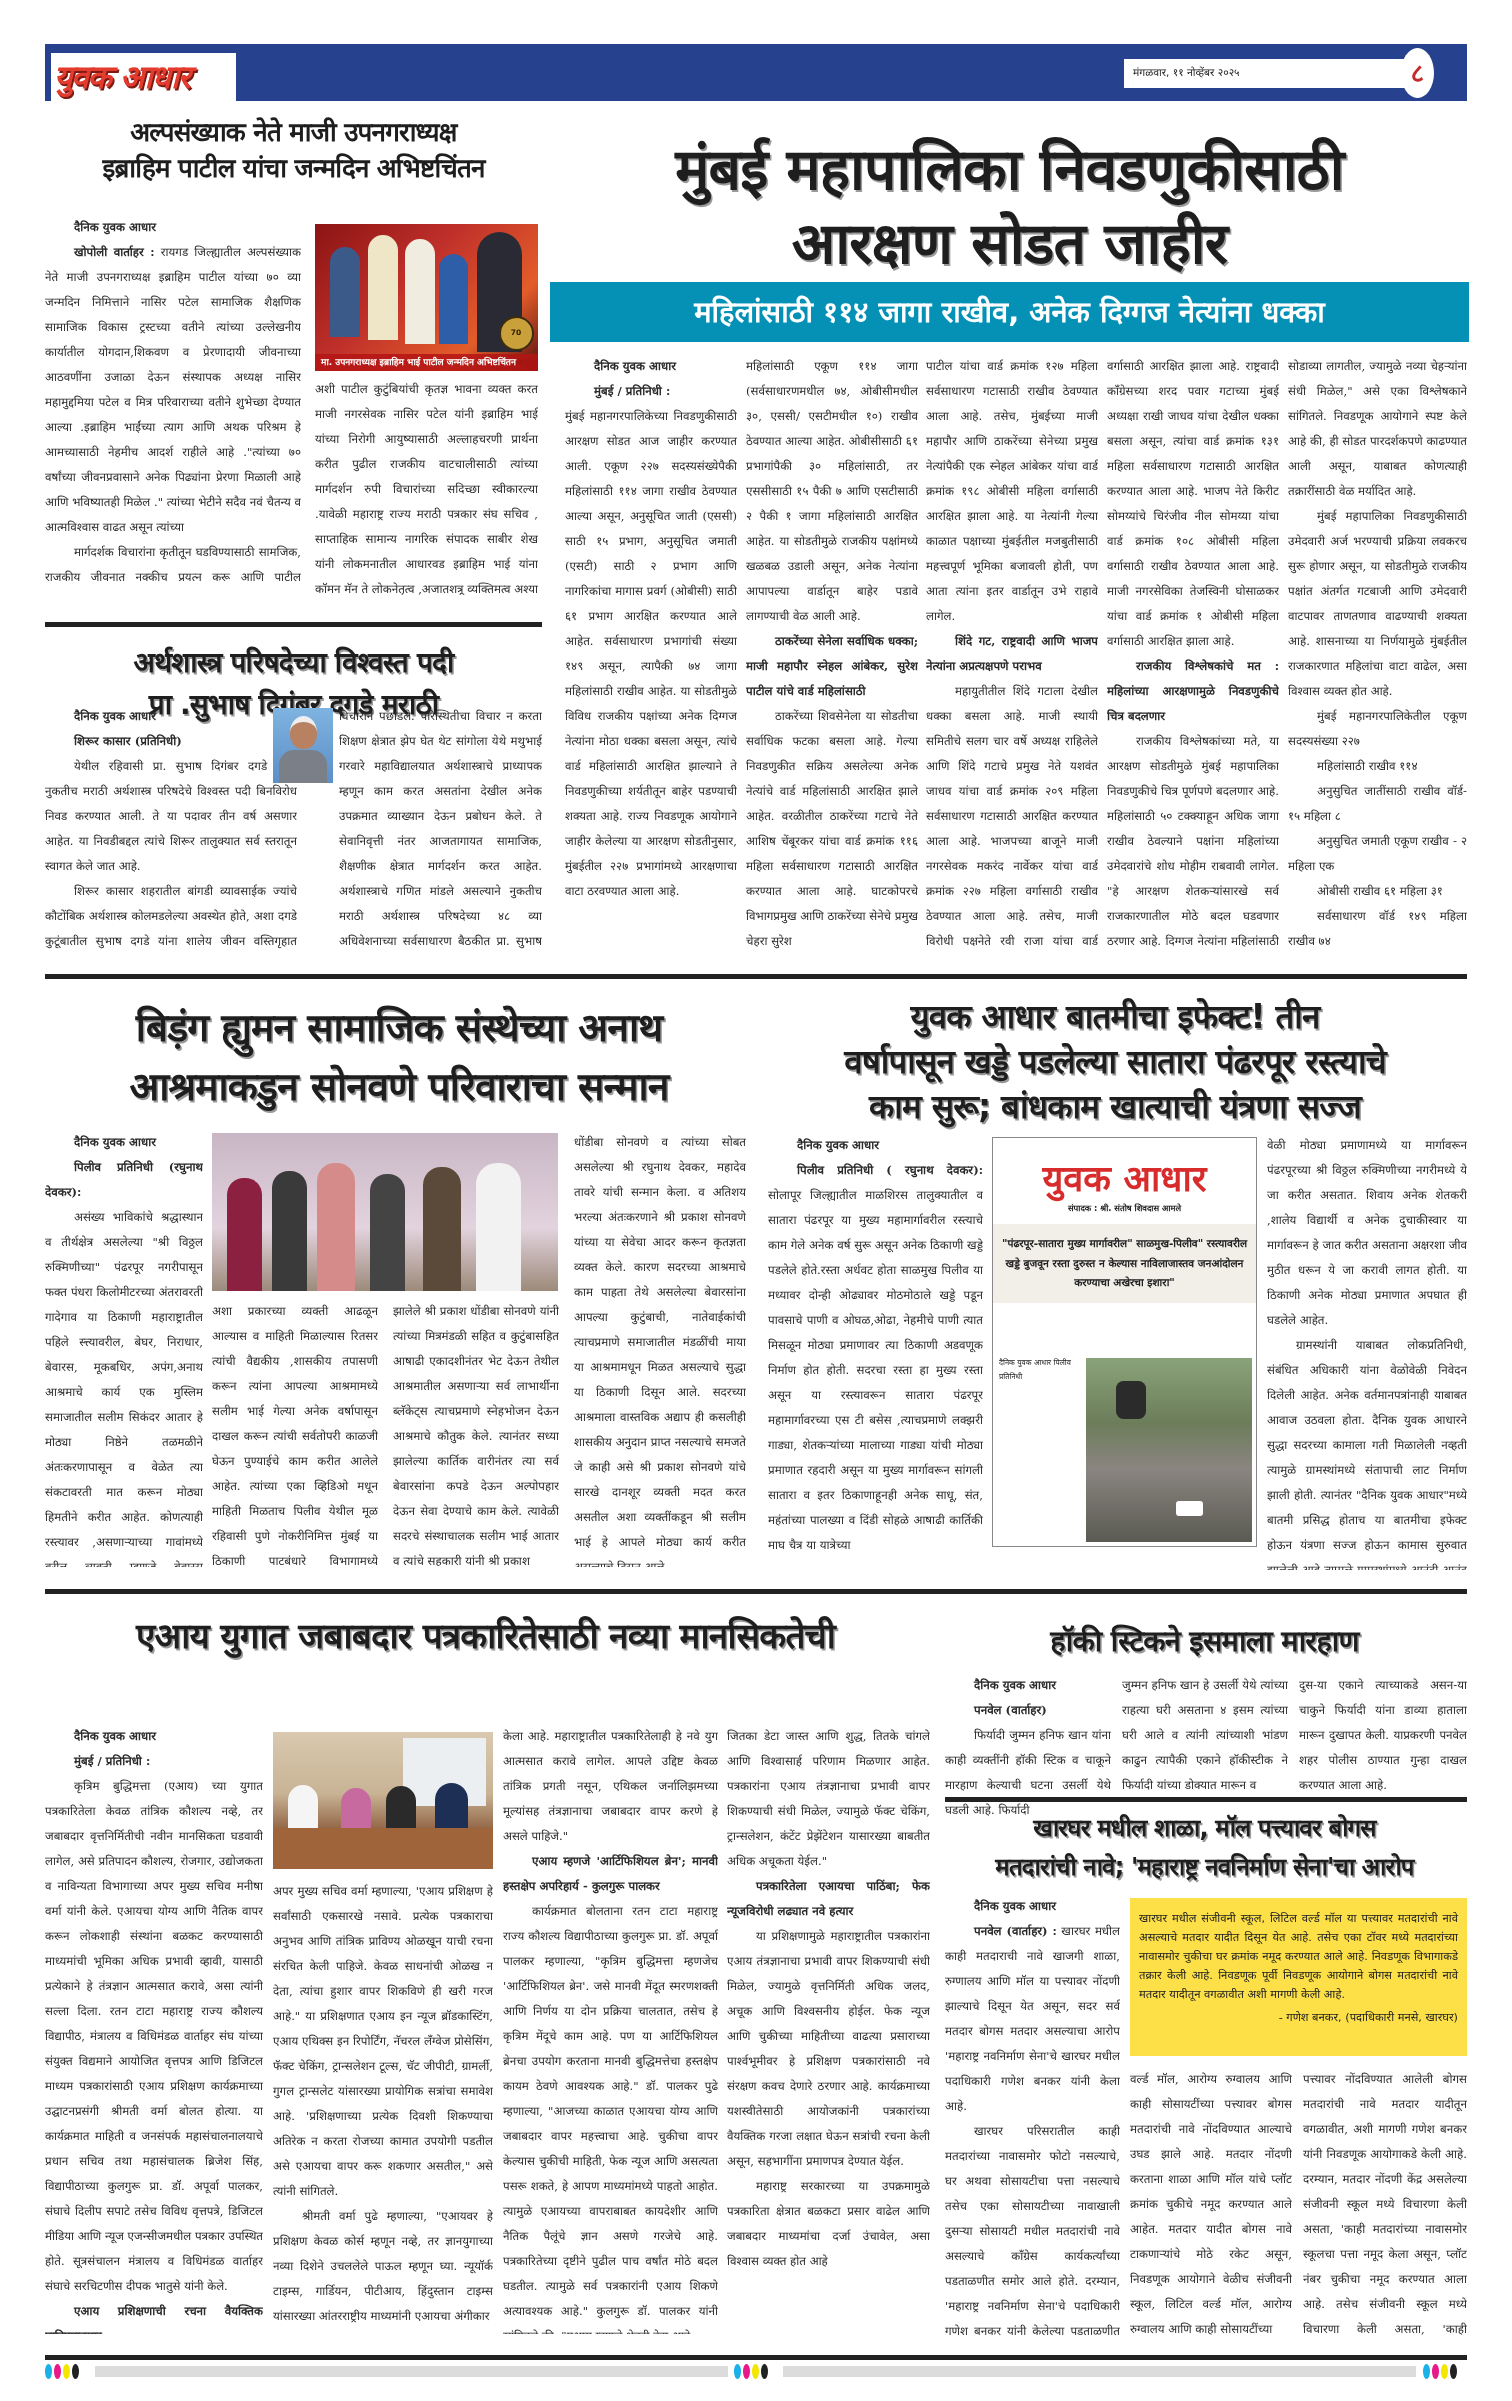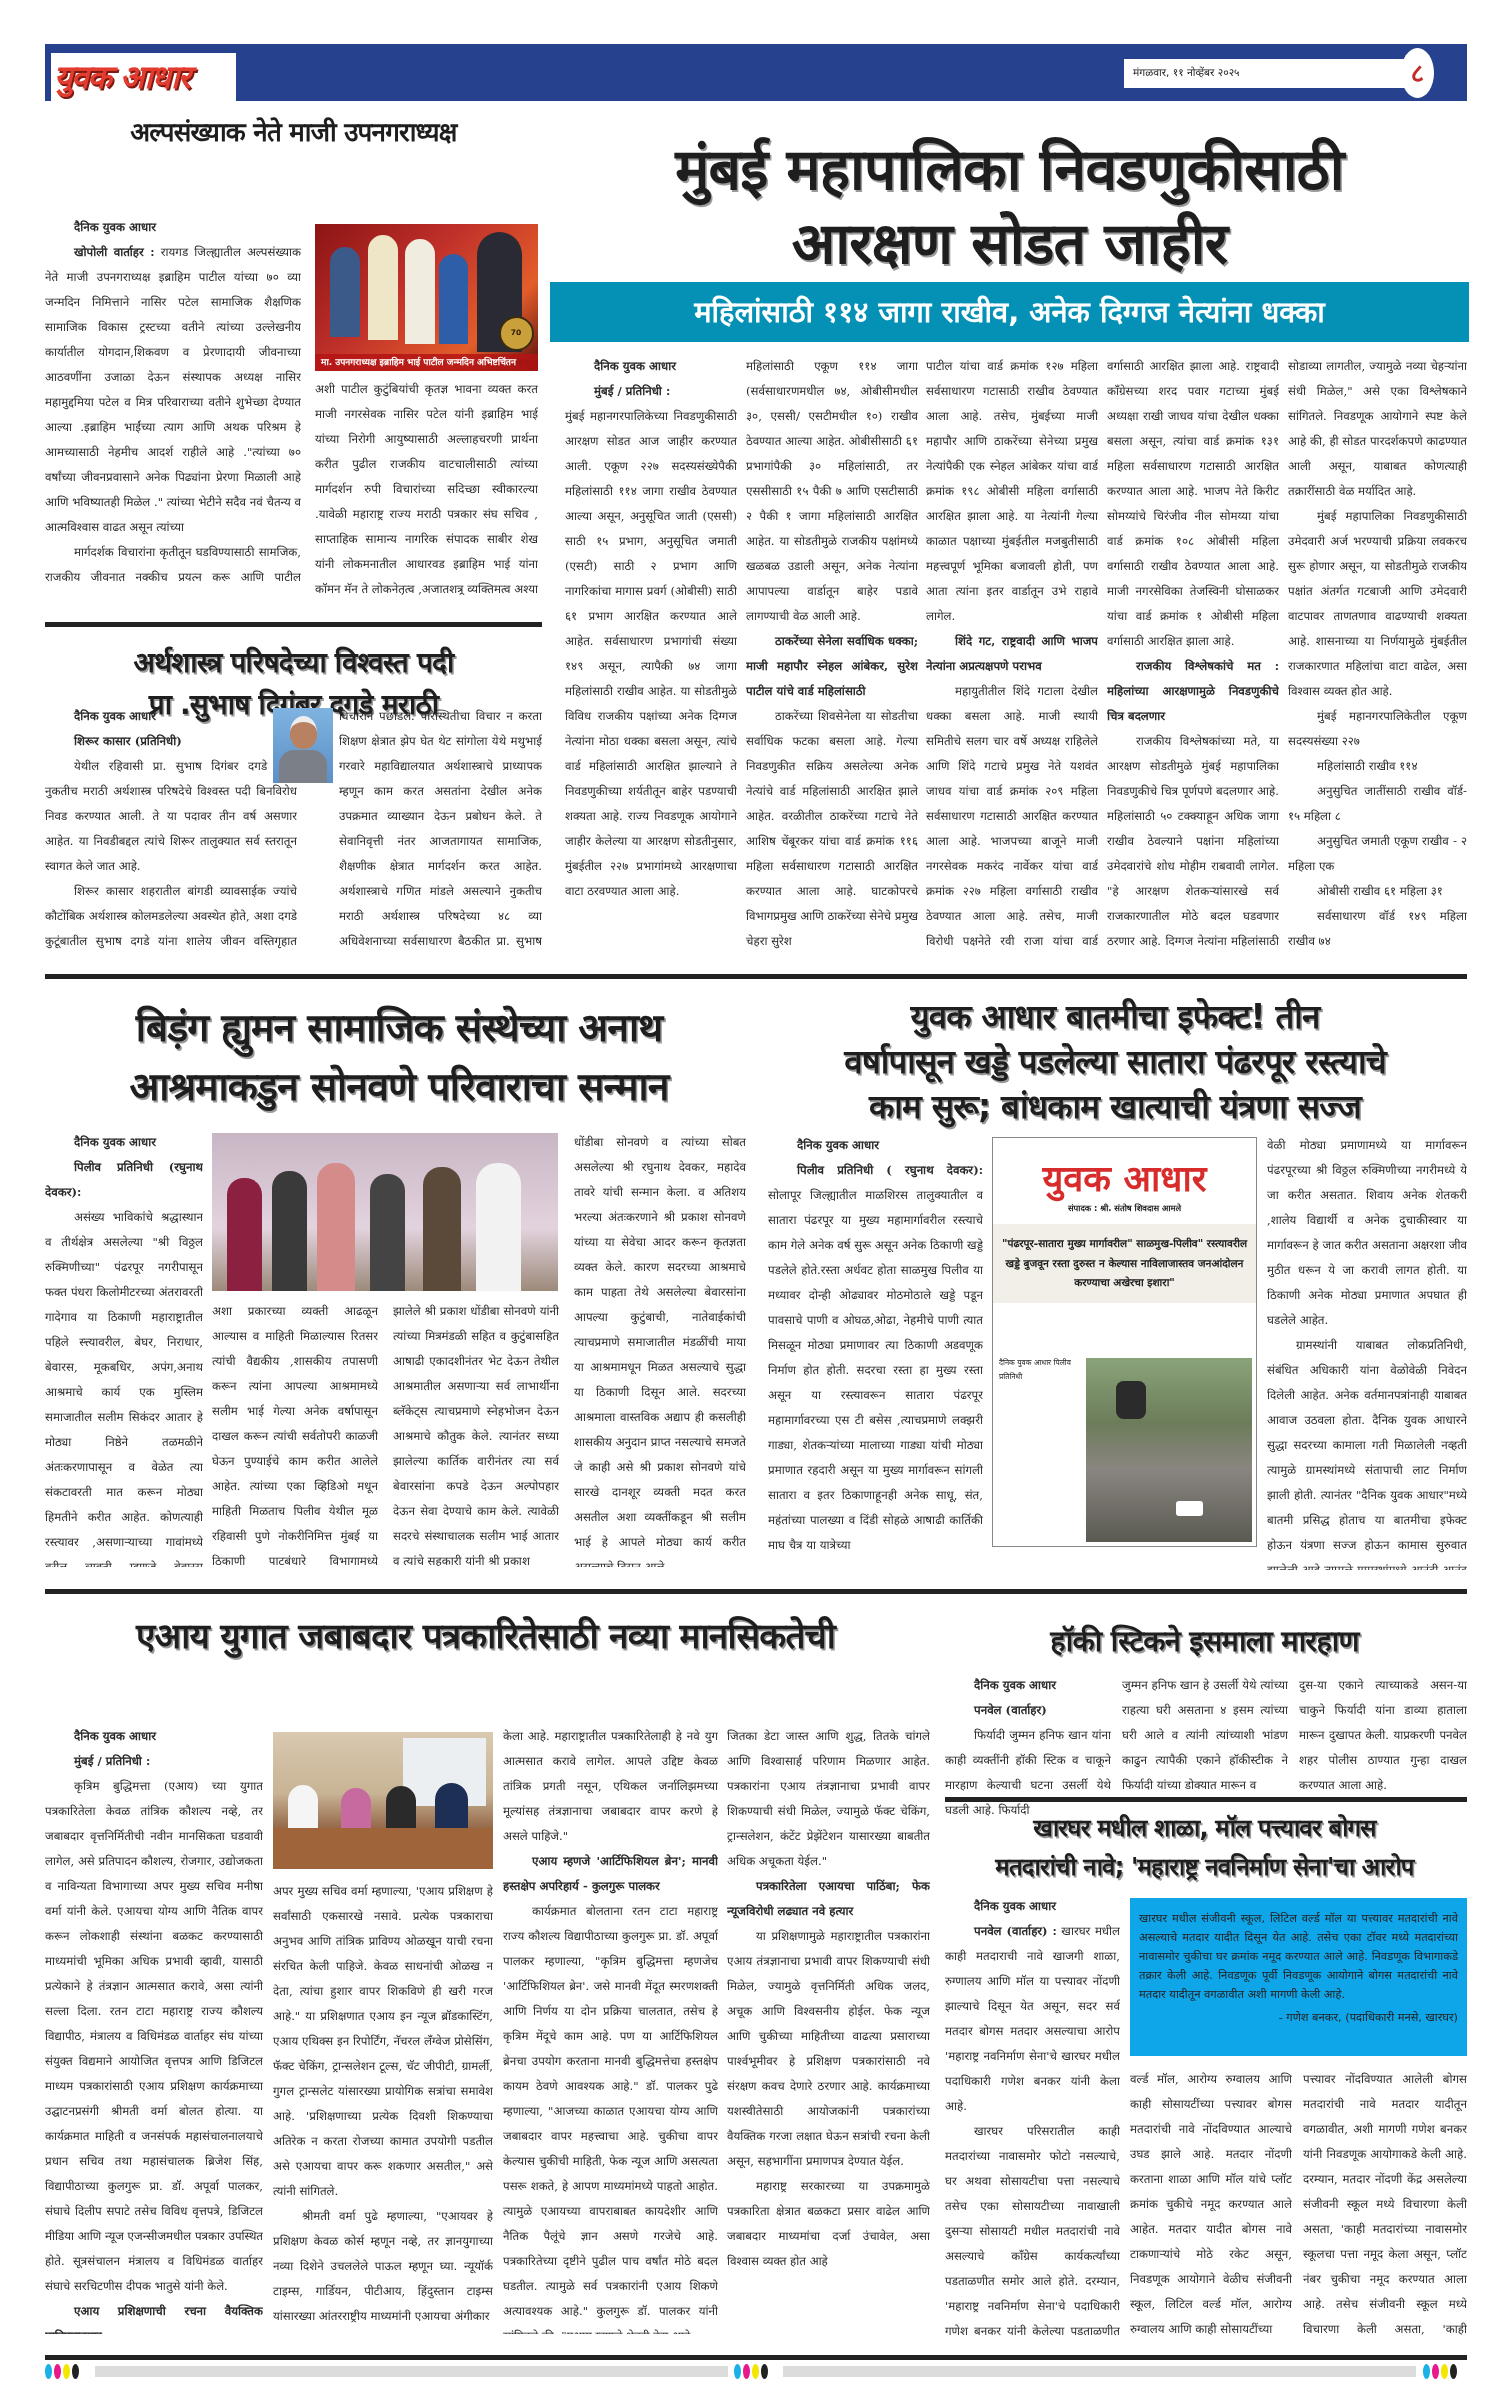--- a/index.html
+++ b/index.html
@@ -45,20 +45,21 @@
 <div id="masthead" class="abs" style="background: rgb(38, 66, 143);"></div>
 <div id="logo" class="abs">
     <span style="color: rgb(227, 59, 46);">युवक आधार</span>
   </div>
 <div id="datebox" class="abs"></div>
 <div id="datetext" class="abs">मंगळवार, ११ नोव्हेंबर २०२५</div>
 <div id="pagenum" class="abs">८</div>
 
 <div class="abs hl" style="left:45px;top:114px;width:497px;font-size:26px;line-height:36px;text-shadow:none;font-family:'DejaVu Serif',serif;">
   <div>अल्पसंख्याक नेते माजी उपनगराध्यक्ष</div>
+  <div>इब्राहिम पाटील यांचा जन्मदिन अभिष्टचिंतन</div>
 </div>
 <div class="col txt" style="left:45px;top:215px;width:256px;height:377px;">
   <div class="src">दैनिक युवक आधार</div>
   <p><b>खोपोली वार्ताहर :</b> <span>रायगड जिल्ह्यातील अल्पसंख्याक नेते माजी उपनगराध्यक्ष इब्राहिम पाटील यांच्या ७० व्या जन्मदिन निमित्ताने नासिर पटेल सामाजिक शैक्षणिक सामाजिक विकास ट्रस्टच्या वतीने त्यांच्या उल्लेखनीय कार्यातील योगदान,शिकवण व प्रेरणादायी जीवनाच्या आठवणींना उजाळा देऊन संस्थापक अध्यक्ष नासिर महामुद्दमिया पटेल व मित्र परिवाराच्या वतीने शुभेच्छा देण्यात आल्या .इब्राहिम भाईंच्या त्याग आणि अथक परिश्रम हे आमच्यासाठी नेहमीच आदर्श राहीले आहे ."त्यांच्या ७० वर्षांच्या जीवनप्रवासाने अनेक पिढ्यांना प्रेरणा मिळाली आहे आणि भविष्यातही मिळेल ." त्यांच्या भेटीने सदैव नवं चैतन्य व आत्मविश्वास वाढत असून त्यांच्या</span></p>
   <p>मार्गदर्शक विचारांना कृतीतून घडविण्यासाठी सामजिक, राजकीय जीवनात नक्कीच प्रयत्न करू आणि पाटील कुटुंबियांच्या माध्यमातून होणारी लोकसेवा निस्वार्थी वृत्तीने पुढे हि चालवत राहू</p>
 </div>
 <div class="photo" style="left:315px;top:224px;width:223px;height:147px;background:linear-gradient(135deg,#8b1414 0%,#c0302a 40%,#e35d2a 75%,#5a1010 100%);">
   <div style="position:absolute;left:15px;top:22.6px;width:30px;height:90px;background:#3b5a8a;border-radius:15px 15px 0 0;"></div>
   <div style="position:absolute;left:53px;top:11.3px;width:30px;height:105px;background:#efe6c8;border-radius:15px 15px 0 0;"></div>
   <div style="position:absolute;left:90px;top:15px;width:30px;height:105px;background:#f1ece0;border-radius:15px 15px 0 0;"></div>
@@ -232,21 +233,21 @@
 
 <div class="abs hl" style="left:941px;top:1809px;width:527px;font-size:24px;line-height:39px;">
   <div>खारघर मधील शाळा, मॉल पत्त्यावर बोगस</div>
   <div>मतदारांची नावे; 'महाराष्ट्र नवनिर्माण सेना'चा आरोप</div>
 </div>
 <div class="col txt" style="left:945px;top:1894px;width:175px;height:444px;">
   <div class="src">दैनिक युवक आधार</div>
   <p><b>पनवेल (वार्ताहर) :</b> <span>खारघर मधील काही मतदाराची नावे खाजगी शाळा, रुग्णालय आणि मॉल या पत्त्यावर नोंदणी झाल्याचे दिसून येत असून, सदर सर्व मतदार बोगस मतदार असल्याचा आरोप 'महाराष्ट्र नवनिर्माण सेना'चे खारघर मधील पदाधिकारी गणेश बनकर यांनी केला आहे.</span></p>
   <p>खारघर परिसरातील काही मतदारांच्या नावासमोर फोटो नसल्याचे, घर अथवा सोसायटीचा पत्ता नसल्याचे तसेच एका सोसायटीच्या नावाखाली दुसऱ्या सोसायटी मधील मतदारांची नावे असल्याचे काँग्रेस कार्यकर्त्यांच्या पडताळणीत समोर आले होते. दरम्यान, 'महाराष्ट्र नवनिर्माण सेना'चे पदाधिकारी गणेश बनकर यांनी केलेल्या पडताळणीत खारघर मधील संजीवनी स्कूल, लिटिल</p>
 </div>
-<div id="quote" class="abs" style="background: #0ea5e9;">
+<div id="quote" class="abs" style="background: #fde047;">
   <div>खारघर मधील संजीवनी स्कूल, लिटिल वर्ल्ड मॉल या पत्त्यावर मतदारांची नावे असल्याचे मतदार यादीत दिसून येत आहे. तसेच एका टॉवर मध्ये मतदारांच्या नावासमोर चुकीचा घर क्रमांक नमूद करण्यात आले आहे. निवडणूक विभागाकडे तक्रार केली आहे. निवडणूक पूर्वी निवडणूक आयोगाने बोगस मतदारांची नावे मतदार यादीतून वगळावीत अशी मागणी केली आहे.</div>
   <div class="q-author">- गणेश बनकर, (पदाधिकारी मनसे, खारघर)</div>
 </div>
 <div class="col txt" style="left:1130px;top:2067px;width:162px;height:271px;">
   <div>वर्ल्ड मॉल, आरोग्य रुग्वालय आणि काही सोसायटींच्या पत्त्यावर बोगस मतदारांची नावे नोंदविण्यात आल्याचे उघड झाले आहे. मतदार नोंदणी करताना शाळा आणि मॉल यांचे प्लॉट क्रमांक चुकीचे नमूद करण्यात आले आहेत. मतदार यादीत बोगस नावे टाकणाऱ्यांचे मोठे रकेट असून, निवडणूक आयोगाने वेळीच संजीवनी स्कूल, लिटिल वर्ल्ड मॉल, आरोग्य रुग्वालय आणि काही सोसायटींच्या</div>
 </div>
 <div class="col txt" style="left:1303px;top:2067px;width:164px;height:271px;">
   <div>पत्त्यावर नोंदविण्यात आलेली बोगस मतदारांची नावे मतदार यादीतून वगळावीत, अशी मागणी गणेश बनकर यांनी निवडणूक आयोगाकडे केली आहे. दरम्यान, मतदार नोंदणी केंद्र असलेल्या संजीवनी स्कूल मध्ये विचारणा केली असता, 'काही मतदारांच्या नावासमोर स्कूलचा पत्ता नमूद केला असून, प्लॉट नंबर चुकीचा नमूद करण्यात आला आहे. तसेच संजीवनी स्कूल मध्ये विचारणा केली असता, 'काही मतदारांच्या नावासमोर चुकीचा पत्ता असल्याने कोणताही मतदार स्कूल मध्ये नाही', असे सांगण्यात आले.</div>
 </div>
 

